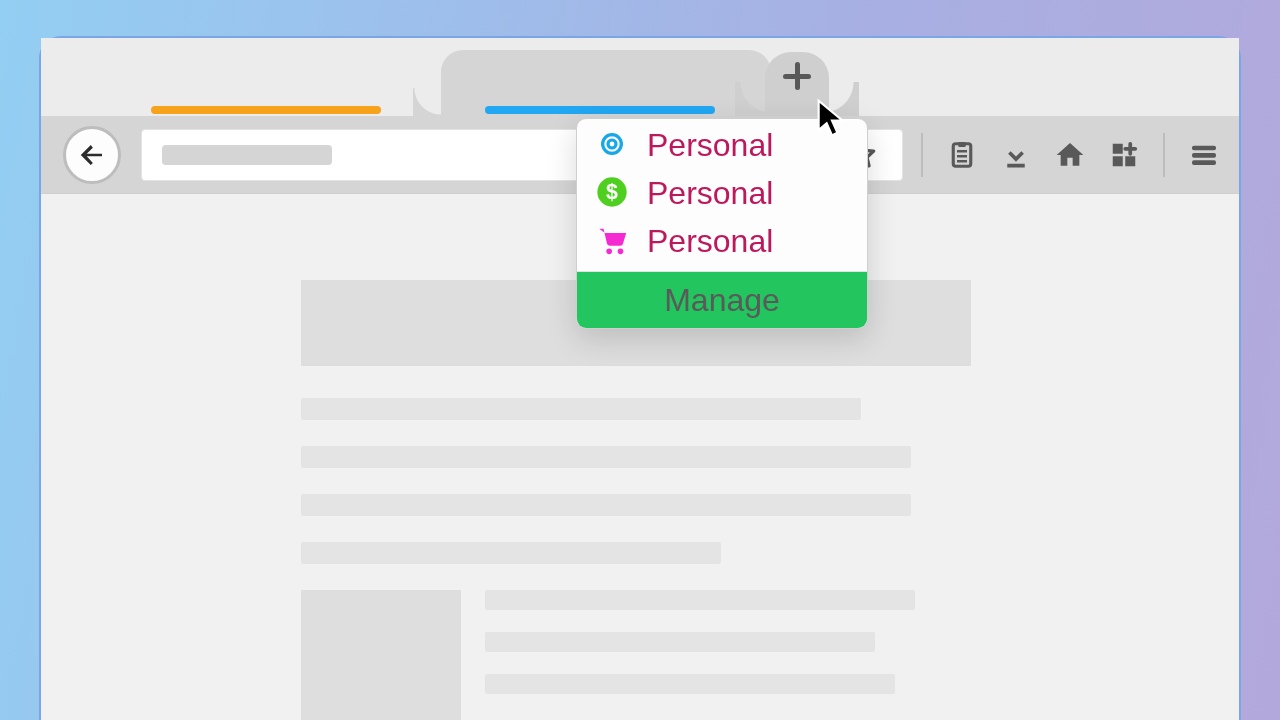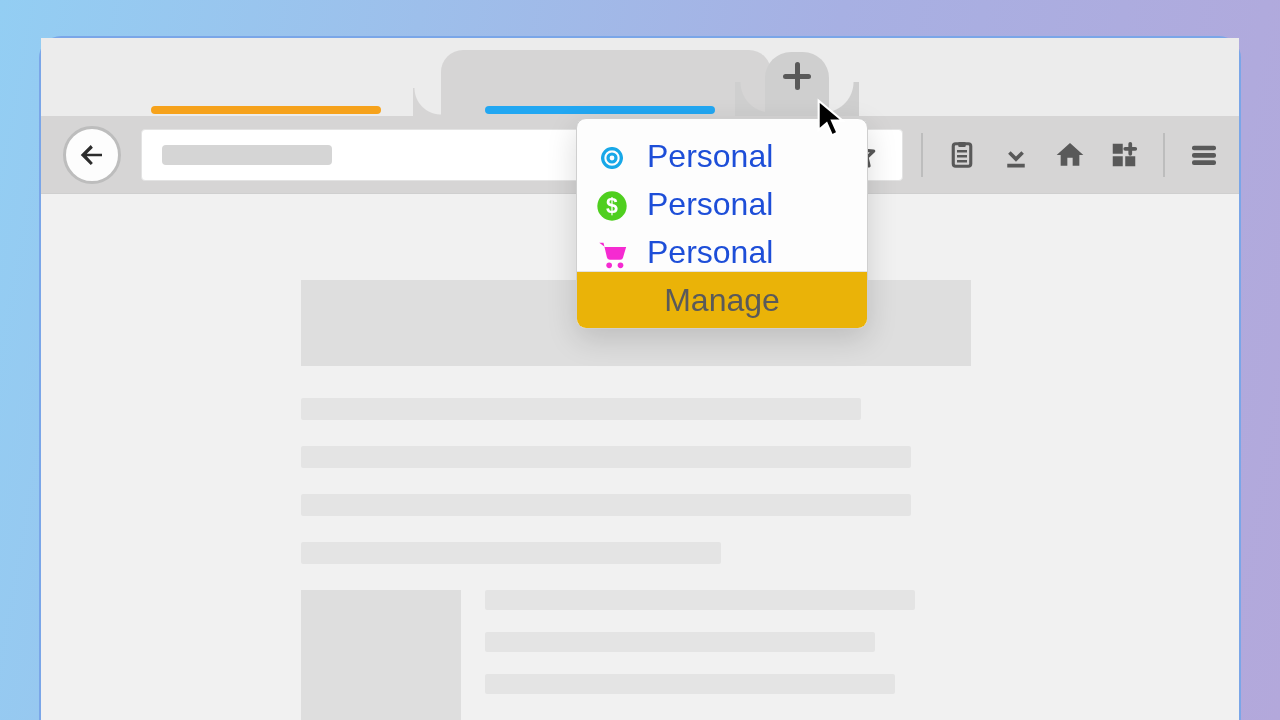--- a/index.html
+++ b/index.html
@@ -133,29 +133,29 @@
     left: 535px; top: 80px;
     width: 292px;
     background: #fdfdfd;
     border: 1px solid #cfcfcf;
     border-radius: 10px;
     box-shadow: 0 10px 30px rgba(0,0,0,0.15);
     overflow: hidden;
     z-index: 30;
   }
   .menu-item {
-    display: flex; align-items: flex-end;
+    display: flex; align-items: flex-start;
     height: 48px; padding: 0 18px; gap: 18px;
-    font-size: 32px; color: #1d4ed8;
+    font-size: 32px; color: #be185d;
     cursor: pointer;
   }
   .menu-item:first-child{ padding-top:8px; height:56px; }
   .menu-sep { height:1px; background:#e2e2e2; }
   .menu-footer {
-    height: 56px; background:#eab308;
+    height: 56px; background:#22c55e;
     display:flex; align-items:center; justify-content:center;
     font-size: 32px; color:#5a5a5a; cursor:pointer;
   }
   .mi-icon { width:34px; height:34px; flex:0 0 34px; display:flex; align-items:center; justify-content:center; }
 
   
   .cursor {
     position: absolute; left: 774px; top: 60px; z-index: 40;
     width: 34px; height: 40px; pointer-events:none;
   }

